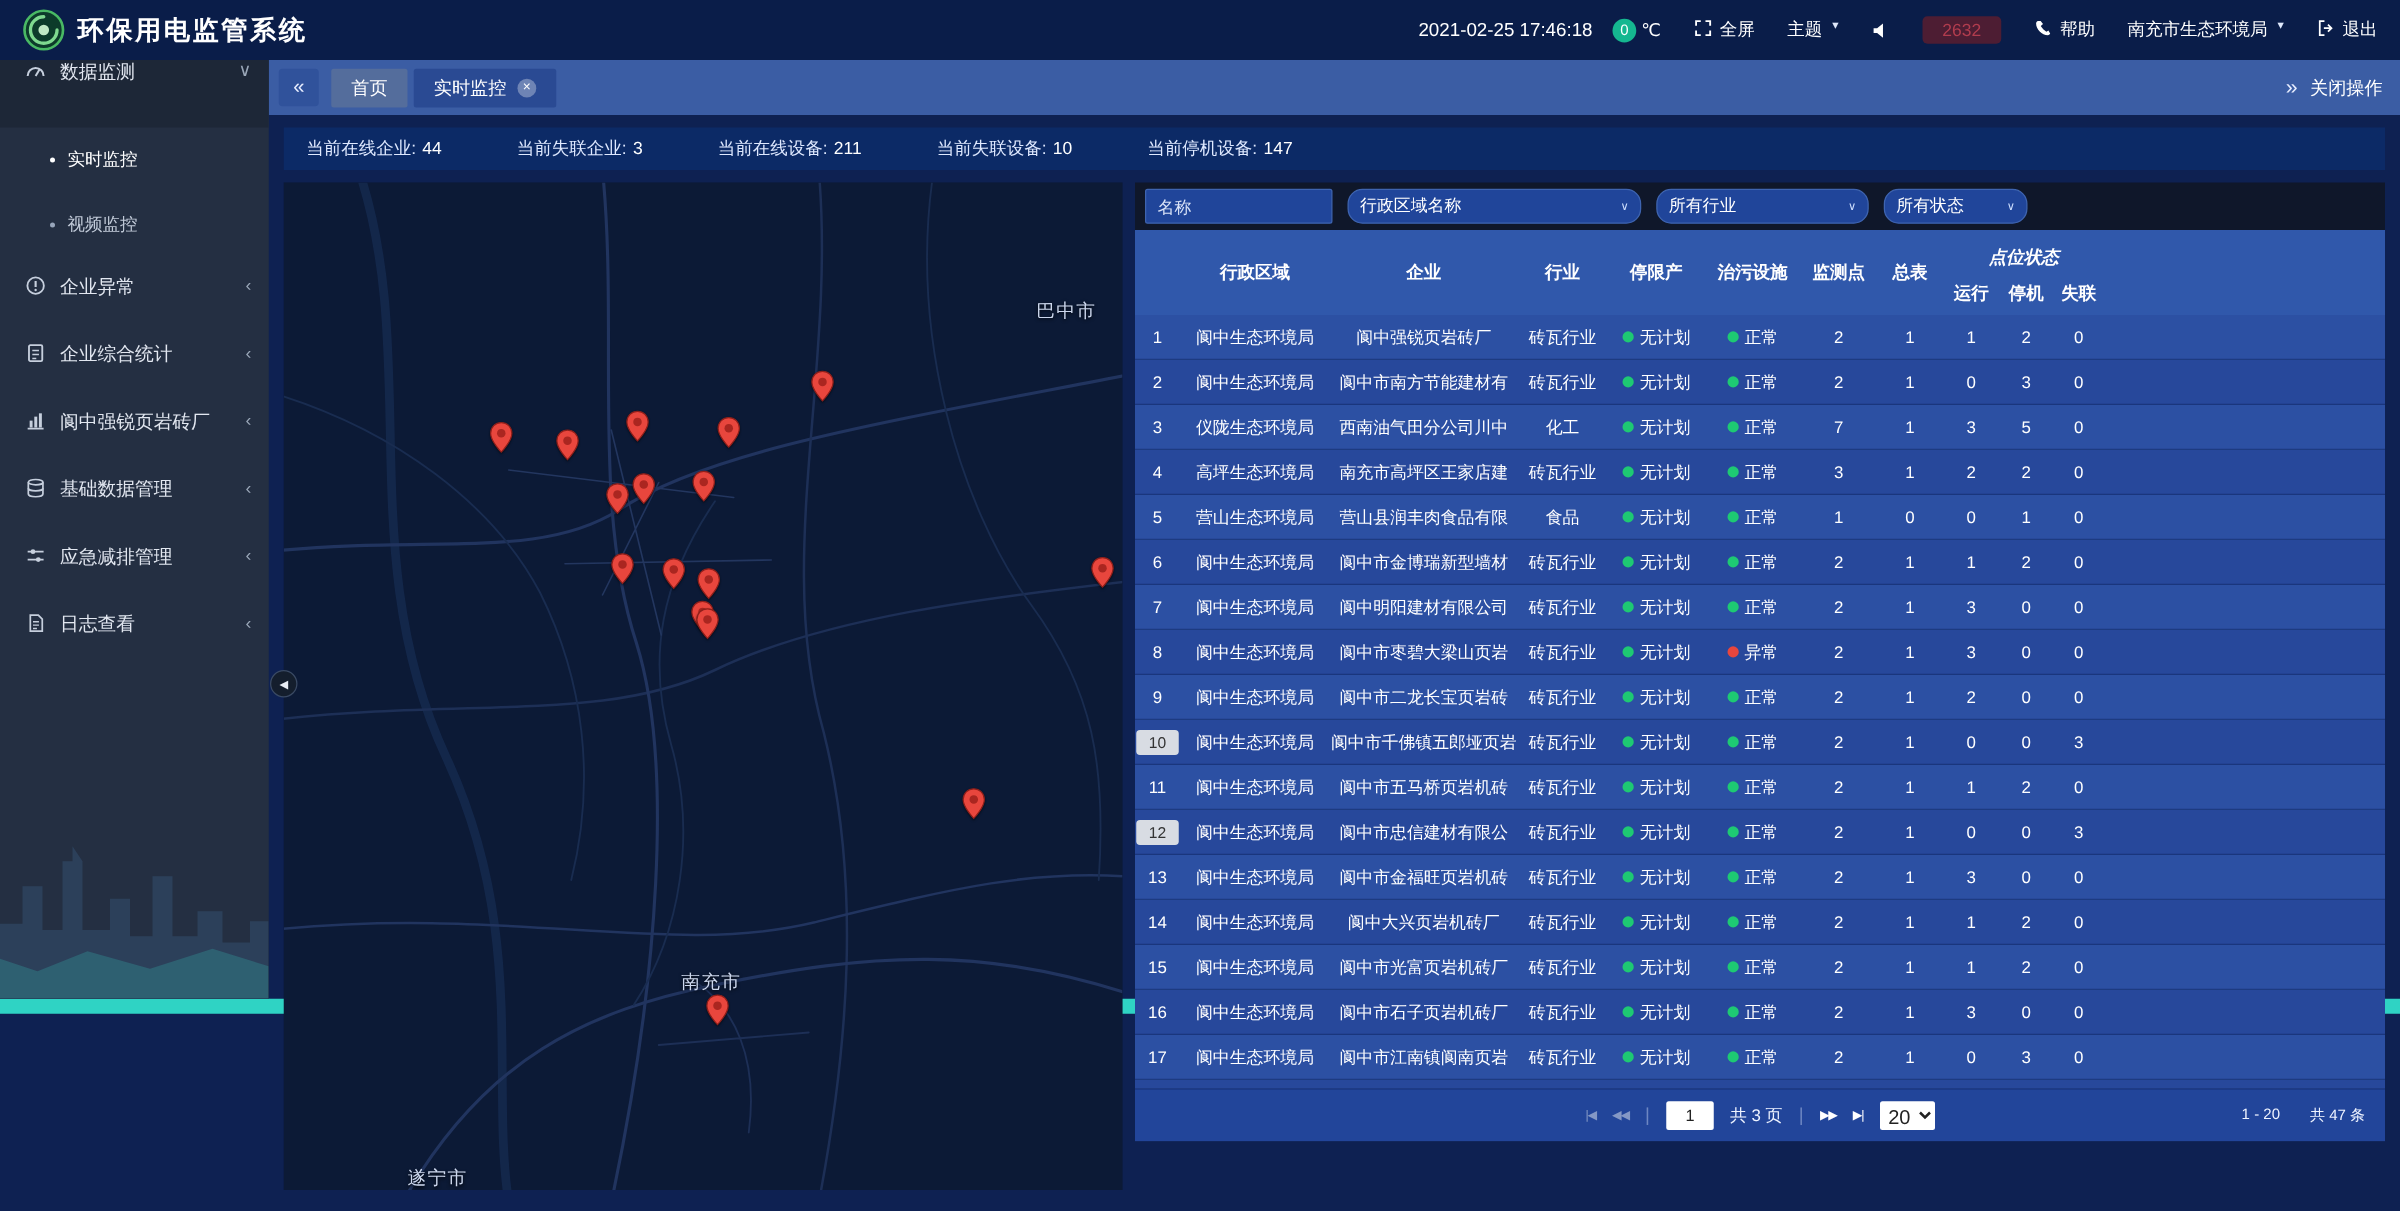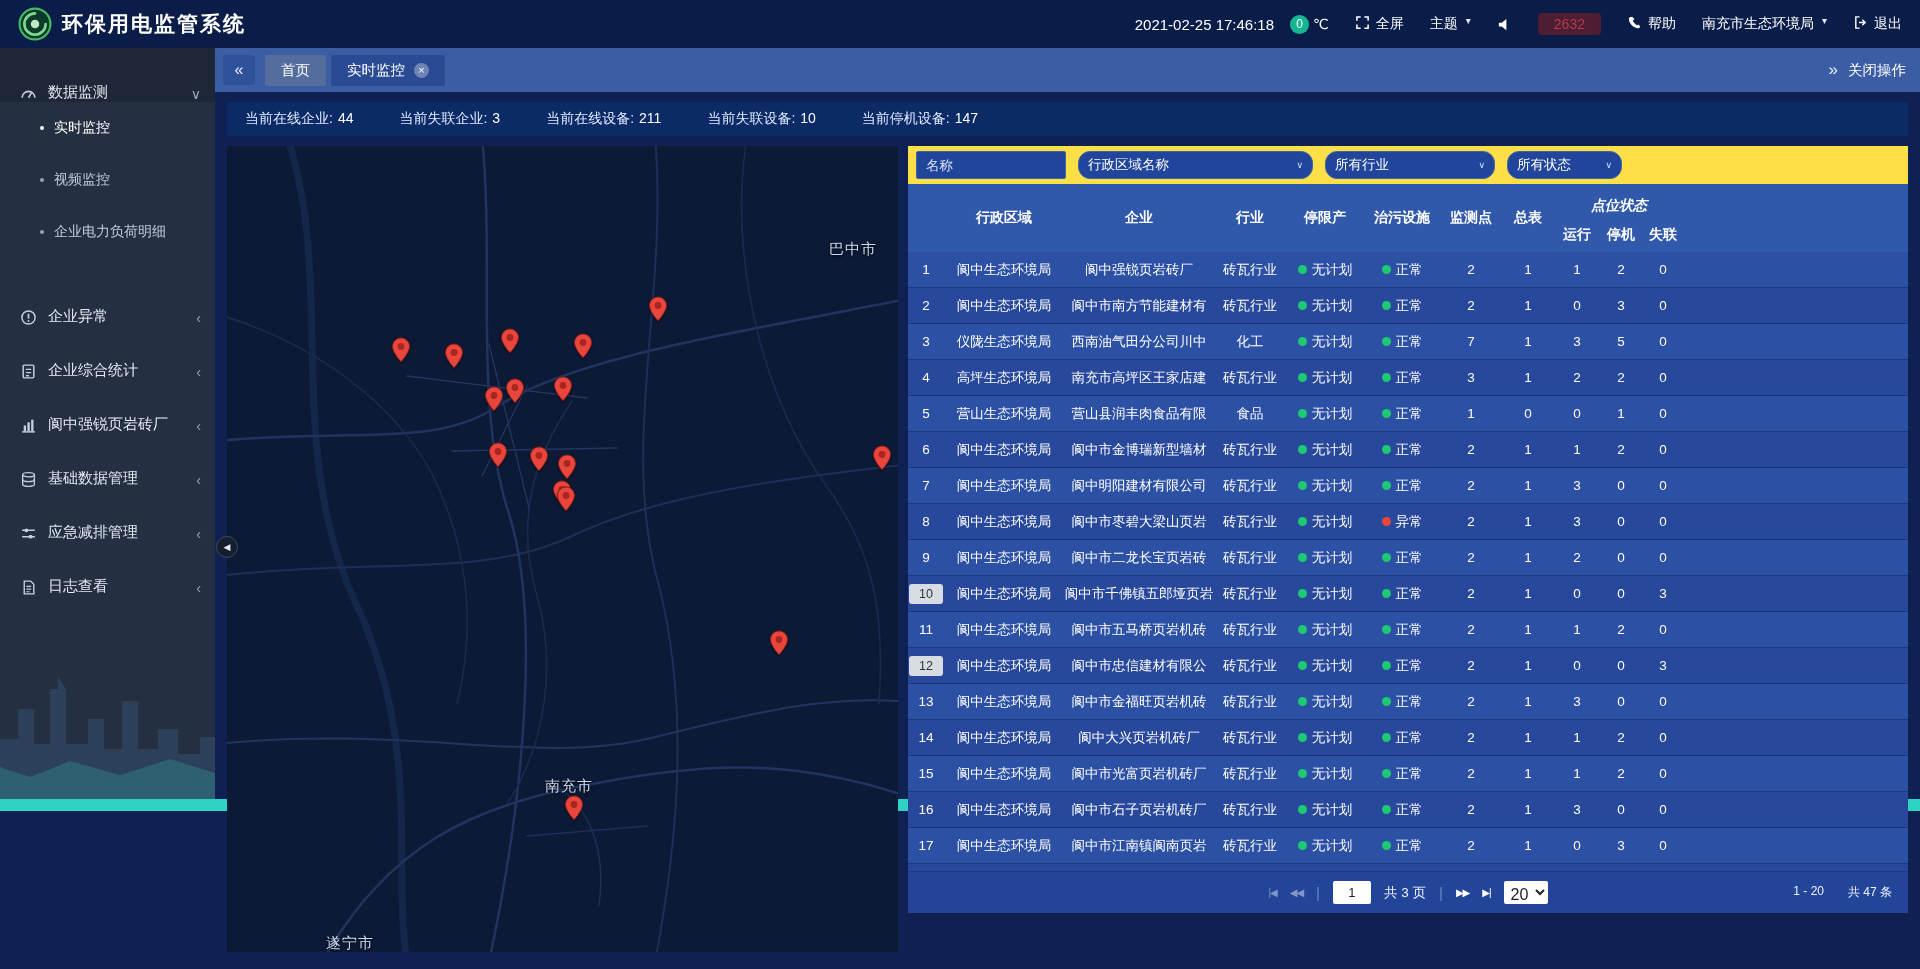--- a/index.html
+++ b/index.html
@@ -22,21 +22,21 @@
   .ticon svg{width:15px;height:15px;display:block}
   .caret{font-size:10px;margin-left:2px;color:#dfe8fb}
   .alarm-badge{background:#4d1d33;color:#b13c4e;padding:3px 16px;border-radius:4px;font-size:14px;cursor:pointer}
 
   
   .body-row{flex:1;display:flex;min-height:0}
 
   
   .sidebar{width:215px;flex:0 0 215px;background:#242f42;position:relative;overflow:hidden}
   .sgroup.expanded{margin-bottom:14px}
-  .sgroup-head{height:54px;display:flex;align-items:flex-end;padding:0 14px 0 20px;color:#e2e7f0;font-size:15px;cursor:pointer}
+  .sgroup-head{height:54px;display:flex;align-items:flex-start;padding:0 14px 0 20px;color:#e2e7f0;font-size:15px;cursor:pointer}
   .sgroup.expanded .sgroup-head{background:#1d2737}
   .sicon{width:17px;height:17px;margin-right:11px;color:#c6cfdd;flex:0 0 17px}
   .sicon svg{width:100%;height:100%;display:block}
   .schev{margin-left:auto;font-size:14px;color:#9aa7b8}
   .sitem{height:52px;display:flex;align-items:center;padding-left:40px;font-size:14px;color:#c2cbd9;cursor:pointer}
   .sitem .bullet{width:4px;height:4px;border-radius:50%;background:#97a5ba;margin-right:10px;flex:0 0 4px}
   .sitem.active{color:#ffffff}
   .sitem.active .bullet{background:#fff}
   .skyline{position:absolute;bottom:0;left:0;width:215px;height:160px}
 
@@ -46,36 +46,36 @@
   .tab-scroll{width:32px;height:30px;background:#30529b;color:#e8eeff;display:flex;align-items:center;justify-content:center;font-size:16px;border-radius:3px;cursor:pointer}
   .tab-scroll.plain{background:none;width:auto;font-size:17px}
   .tabs{display:flex;gap:5px;margin-left:10px}
   .tab{height:31px;padding:0 16px;display:flex;align-items:center;gap:9px;background:#546d9c;color:#fff;font-size:14.5px;border-radius:2px;cursor:pointer;white-space:nowrap}
   .tab.active{background:#2a4a93}
   .tab-close{width:15px;height:15px;border-radius:50%;background:rgba(255,255,255,.32);font-size:11px;line-height:1;display:flex;align-items:center;justify-content:center;cursor:pointer}
   .tabbar-right{margin-left:auto;display:flex;align-items:center;gap:10px;font-size:14.5px}
   .close-actions{cursor:pointer}
 
   .content-inner{flex:1;padding:10px 12px 0;display:flex;flex-direction:column;min-height:0}
-  .statsbar{height:34px;flex:0 0 34px;background:#0c2a66;display:flex;align-items:center;padding:0 18px;gap:46px;font-size:14px;color:#dfe9ff;white-space:nowrap}
+  .statsbar{height:34px;flex:0 0 34px;background:#0c2a66;display:flex;align-items:center;padding:0 18px;gap:60px;font-size:14px;color:#dfe9ff;white-space:nowrap}
   .stat-label{color:#dfe9ff}
   .stat-value{color:#ffffff;margin-left:5px}
 
   .panels{display:flex;gap:10px;margin-top:10px;position:relative}
 
   
   .map-panel{width:671px;height:806px;flex:0 0 671px;background:#0c1a36;position:relative;overflow:hidden;cursor:grab}
   .roads{position:absolute;left:0;top:0;width:671px;height:806px}
   .city-label{position:absolute;transform:translate(-50%,-50%);color:#cdd8ee;font-size:15px;letter-spacing:1px;text-shadow:0 1px 3px rgba(0,0,0,.9);white-space:nowrap}
   .pin{position:absolute;transform:translate(-50%,-100%);width:19px;height:26px;cursor:pointer}
   .pin svg{width:19px;height:26px;display:block;filter:drop-shadow(0 1px 1px rgba(0,0,0,.55))}
   .map-collapse{position:absolute;left:-11px;top:390px;width:22px;height:22px;border-radius:50%;background:#141e2d;border:1px solid #3a4a64;color:#e8edf5;font-size:9px;display:flex;align-items:center;justify-content:center;cursor:pointer;z-index:6;padding:0}
 
   
-  .table-panel{flex:1;min-width:0;height:767px;background:#fde047;display:flex;flex-direction:column;
+  .table-panel{flex:1;min-width:0;height:767px;background:#0f172a;display:flex;flex-direction:column;
     --cols:36px 120px 150px 72px 78px 76px 62px 52px 46px 42px 42px 1fr}
   .filterrow{height:38px;flex:0 0 38px;display:flex;align-items:center;gap:12px;padding:0 8px}
   .f-input{width:150px;height:28px;background:#20459a;border:1px solid #3e64b0;border-radius:2px;color:#fff;padding:0 9px;font-size:13.5px;font-family:inherit;outline:none}
   .f-input::placeholder{color:#dbe4f8;opacity:1}
   .f-select{height:28px;background:#20459a;border:1px solid #3e64b0;border-radius:12px;color:#fff;font-size:13.5px;display:flex;align-items:center;justify-content:space-between;padding:0 9px;cursor:pointer;white-space:nowrap}
   .w-region{width:235px}.w-industry{width:170px}.w-status{width:115px}
   .sel-caret{font-size:9px;color:#cfe0ff;margin-left:10px}
 
   .thead{display:grid;grid-template-columns:var(--cols);grid-template-rows:34px 34px;background:#3058ab;font-size:14px;font-weight:bold;flex:0 0 68px}
   .th{display:flex;align-items:center;justify-content:center;color:#fff;white-space:nowrap}
@@ -184,24 +184,20 @@
     </div>
 
     <div class="sitem active">
       <span class="bullet"></span>
       <span>实时监控</span>
     </div>
     <div class="sitem">
       <span class="bullet"></span>
       <span>视频监控</span>
     </div>
-    <div class="sitem">
-      <span class="bullet"></span>
-      <span>企业电力负荷明细</span>
-    </div>
   </div>
   <div class="sgroup">
     <div class="sgroup-head">
       <span class="sicon">
                 <svg viewBox="0 0 16 16">
                   <circle cx="8" cy="8" r="6.2" fill="none" stroke="currentColor" stroke-width="1.4"></circle>
                   <path d="M8 4.5v4.5" stroke="currentColor" stroke-width="1.6"></path>
                   <circle cx="8" cy="11.3" r="0.9" fill="currentColor"></circle>
                 </svg>
               </span>

